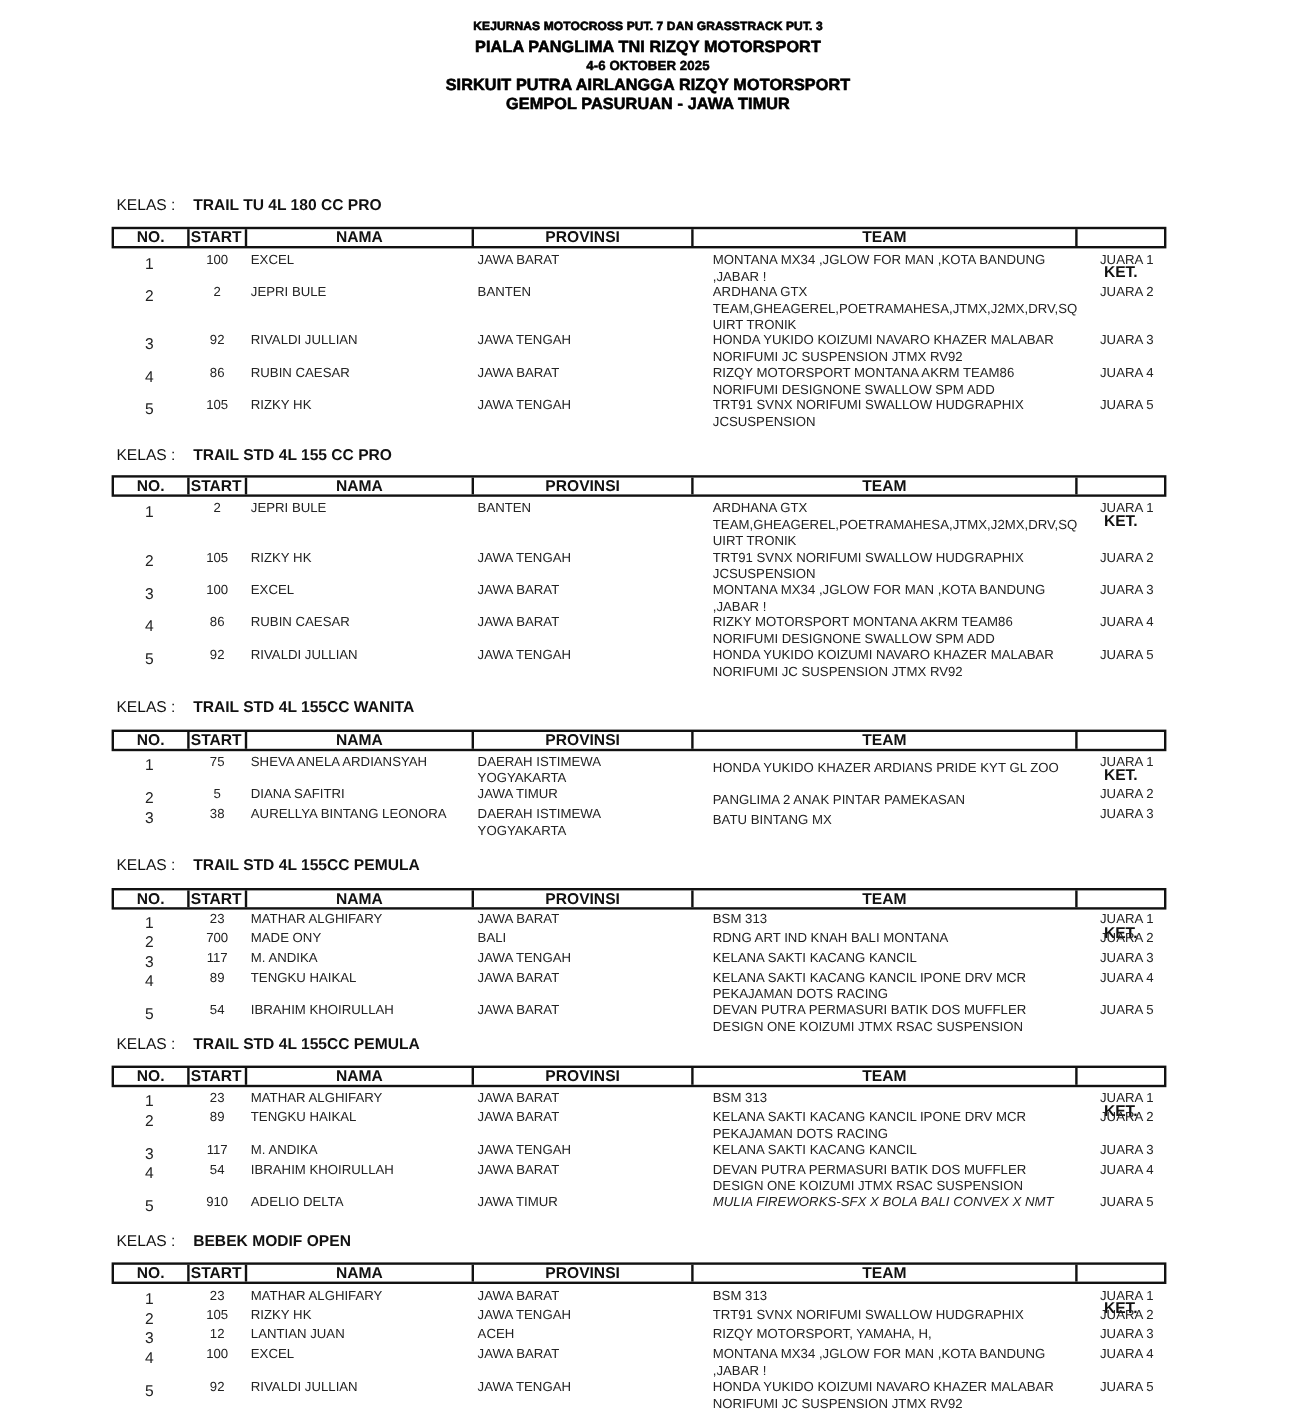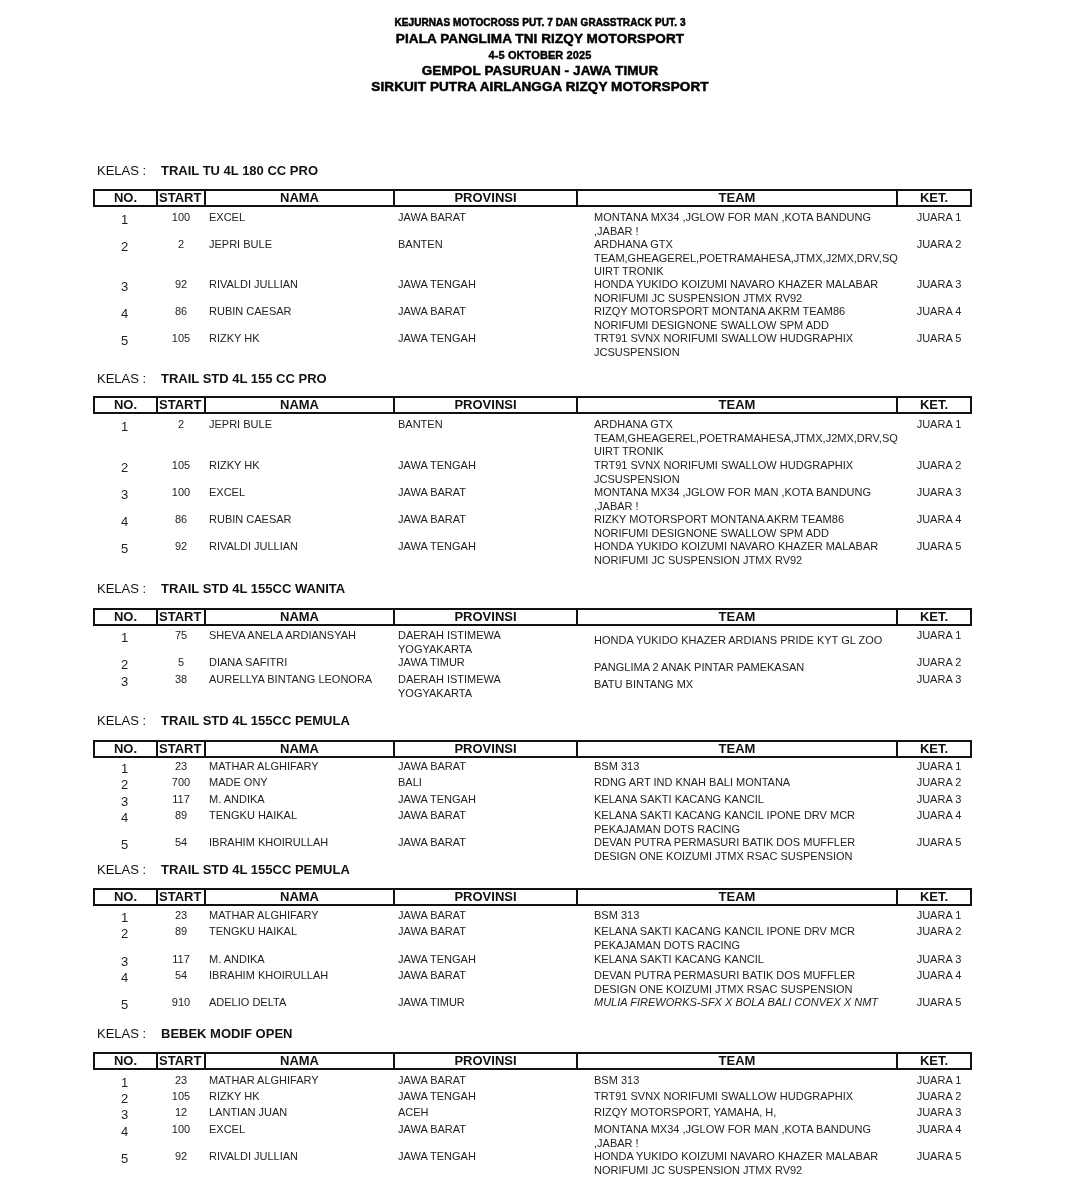--- a/index.html
+++ b/index.html
@@ -21,40 +21,40 @@
     .kelas .k-value { font-weight: 700; }
 
     .thead { position: absolute; left: 0; width: 879px; height: 18px; border: 2px solid #111; display: flex; }
     .thead .th { height: 100%; font-weight: 700; font-size: 13px; text-align: center; line-height: 14px; border-right: 2px solid #111; color: #111; }
     .thead .th:last-child { border-right: none; }
     .th.c-no { width: 63px; }
     .th.c-start { width: 48px; text-align: left; padding-left: 1px; }
     .th.c-nama { width: 189px; }
     .th.c-prov { width: 183px; }
     .th.c-team { width: 320px; }
-    .th.c-ket { flex: 1; }
+    .th.c-ket { flex: 1; margin-top: 29px; }
 
     .row { position: absolute; left: 0; width: 879px; font-size: 11px; color: #222; }
     .row .c { position: absolute; top: 0; line-height: 13.5px; }
     .row .no { left: 0; width: 63px; text-align: center; font-size: 13px; top: 2px; }
     .row .start { left: 65px; width: 46px; text-align: center; }
     .row .nama { left: 116px; width: 186px; }
     .row .prov { left: 305px; width: 180px; }
     .row .team { left: 501px; width: 320px; }
     .row .ket { left: 810px; width: 72px; text-align: center; }
   </style>
 </head>
 <body>
 
 <div class="header">
   <div class="line l2">KEJURNAS MOTOCROSS PUT. 7 DAN GRASSTRACK PUT. 3</div>
   <div class="line l3">PIALA PANGLIMA TNI RIZQY MOTORSPORT</div>
-  <div class="line l4">4-5 OKTOBER 2025</div>
+  <div class="line l4">4-6 OKTOBER 2025</div>
+  <div class="line l5">SIRKUIT PUTRA AIRLANGGA RIZQY MOTORSPORT</div>
   <div class="line l6">GEMPOL PASURUAN - JAWA TIMUR</div>
-  <div class="line l5">SIRKUIT PUTRA AIRLANGGA RIZQY MOTORSPORT</div>
 </div>
 
 <div id="sections">
     <div class="section" style="top: 163px;">
       <div class="kelas" style="top: 0px;"><span class="k-label">KELAS :</span><span class="k-value">TRAIL TU 4L 180 CC PRO</span></div>
       <div class="thead" style="top: 26px;">
         <div class="th c-no">NO.</div>
         <div class="th c-start">START</div>
         <div class="th c-nama">NAMA</div>
         <div class="th c-prov">PROVINSI</div>

